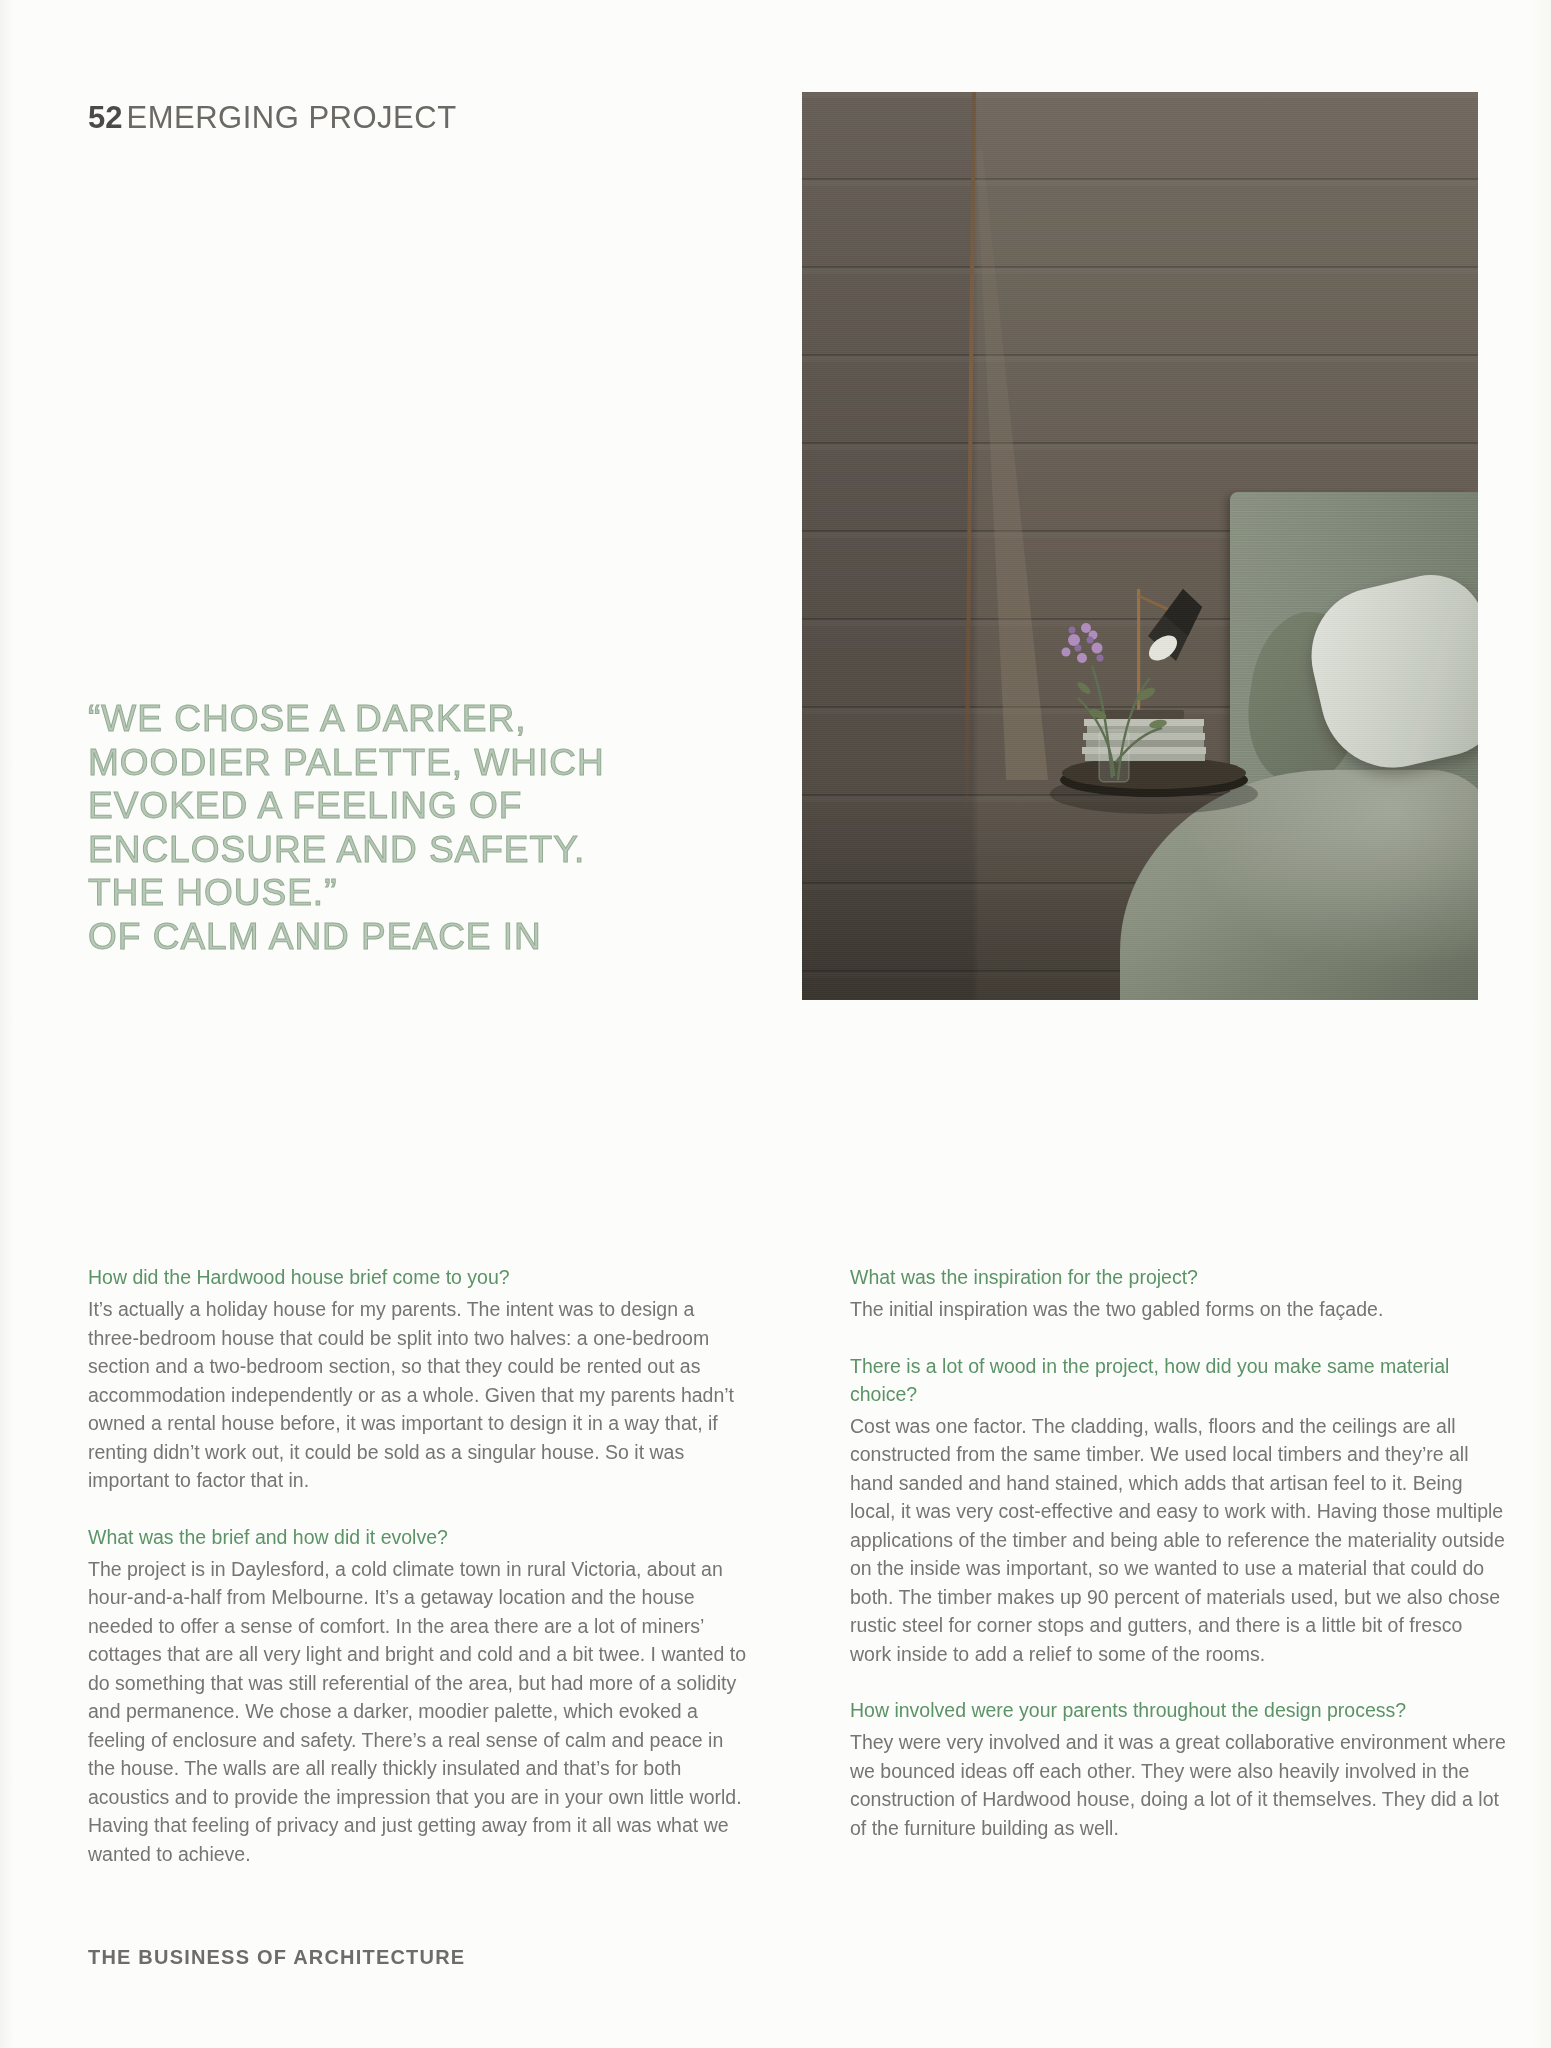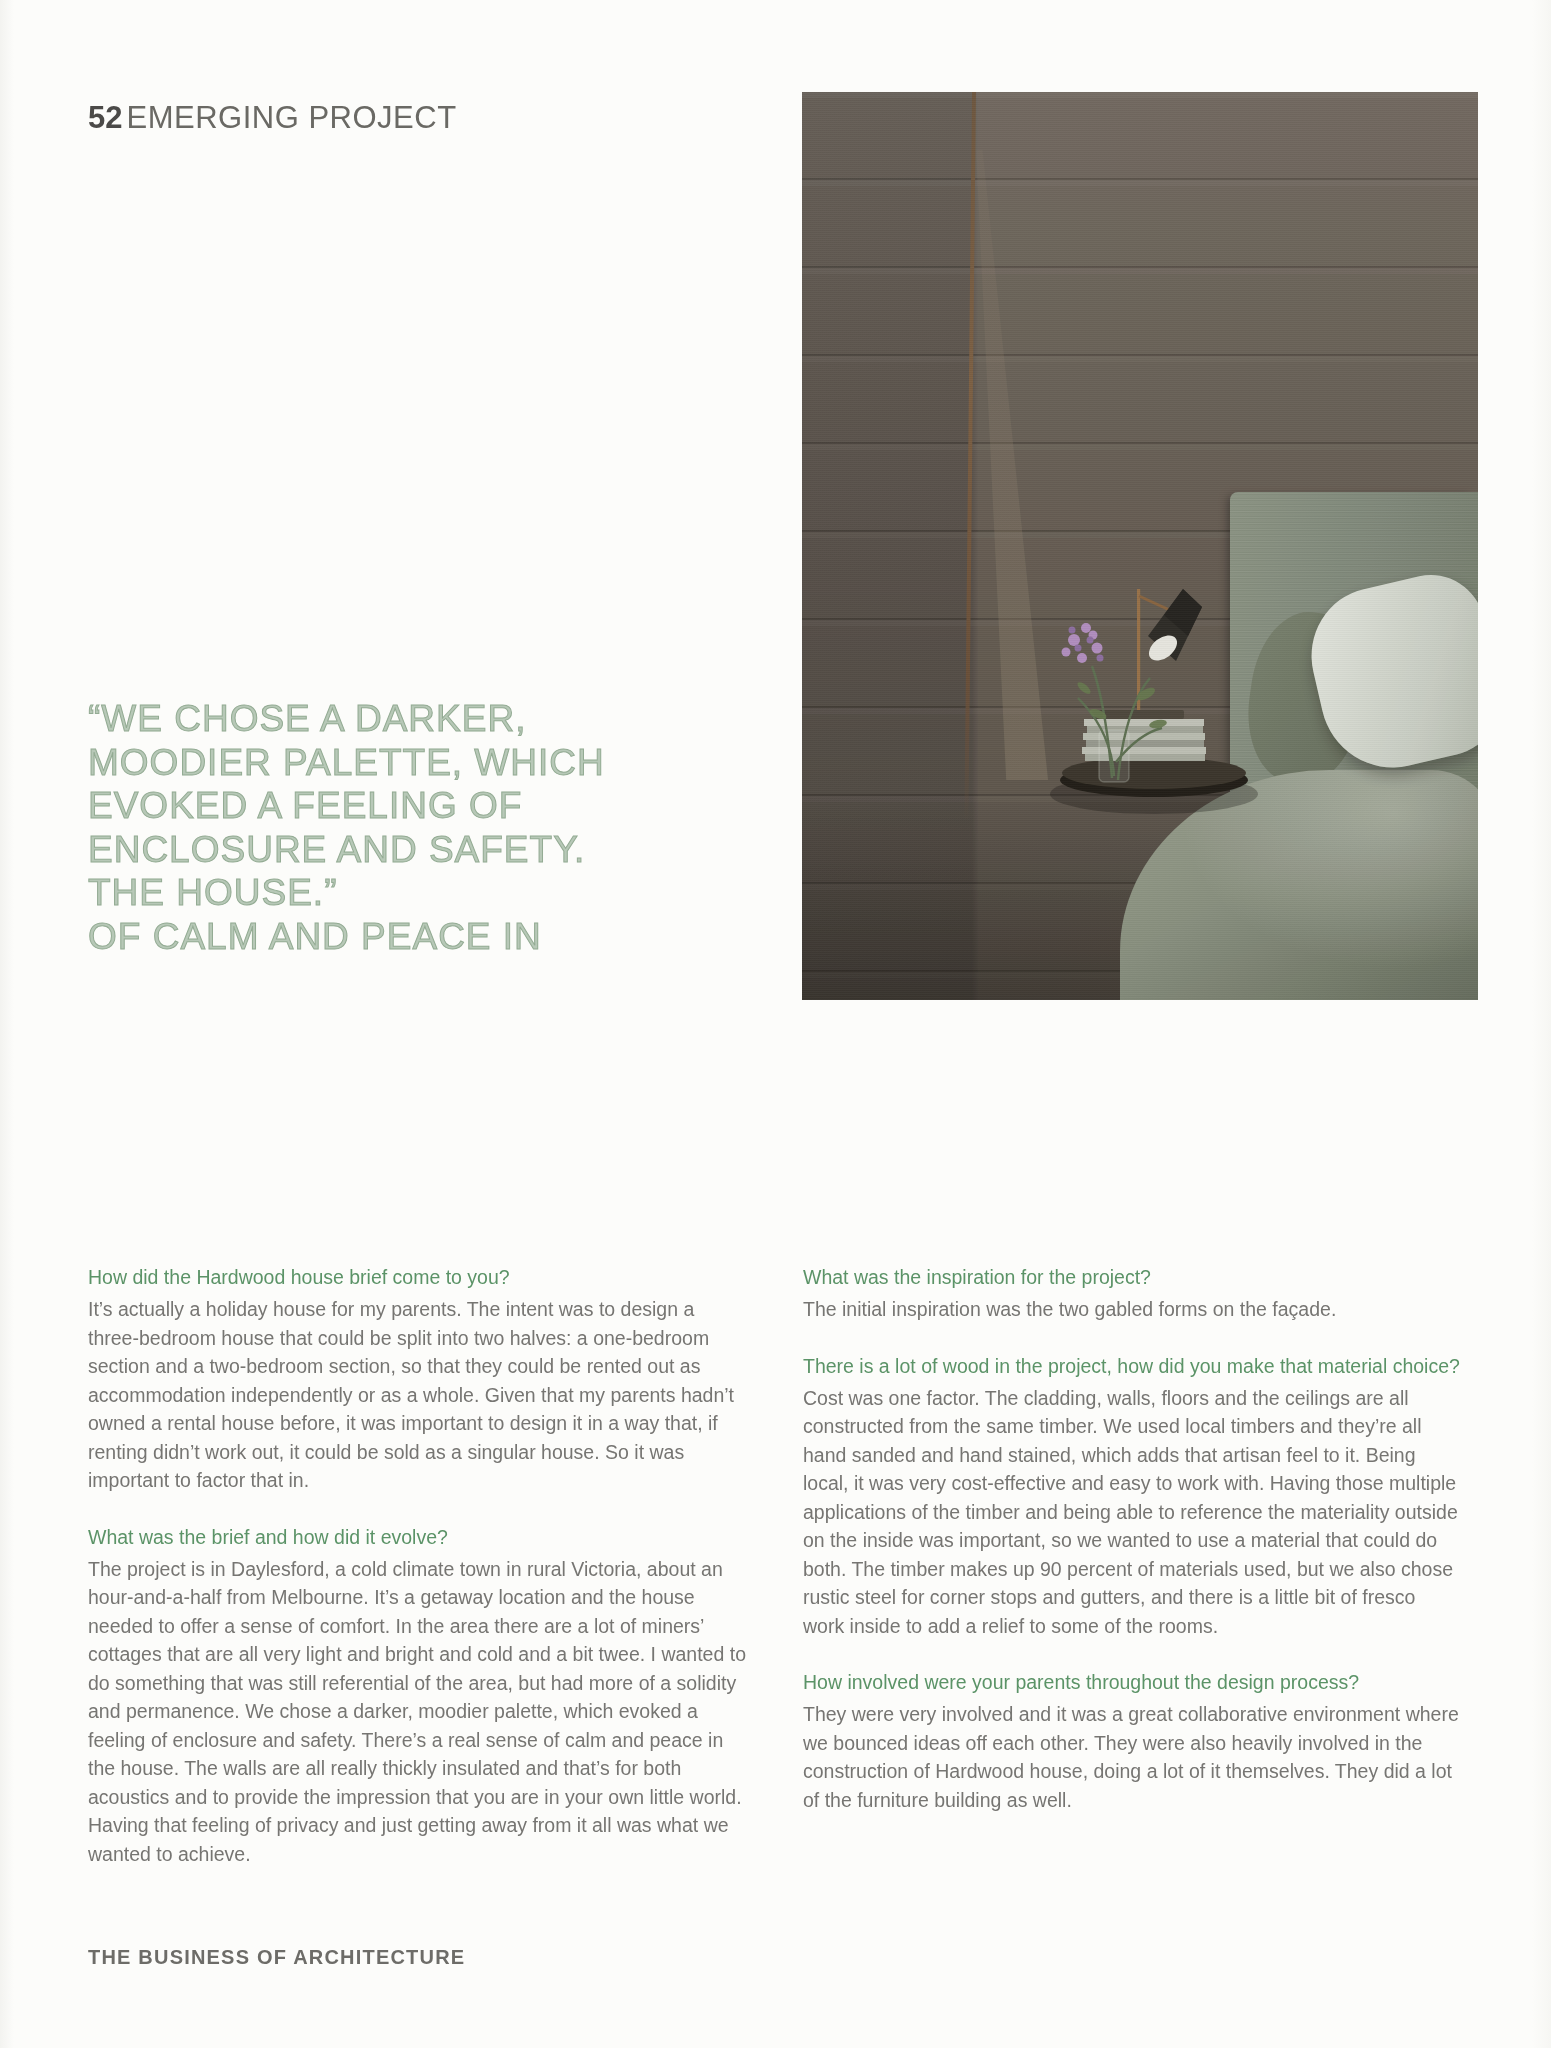--- a/index.html
+++ b/index.html
@@ -57,21 +57,21 @@
     box-shadow:0 8px 14px rgba(20,18,15,.30);}
   .photo-svg{left:0;top:0;width:676px;height:908px;}
   .grain{left:0;top:0;width:100%;height:100%;pointer-events:none;
     background:
       repeating-linear-gradient(0deg, rgba(255,255,255,.022) 0 1px, rgba(0,0,0,.022) 1px 2px),
       rgba(112,96,74,.04);}
 
   
   .col{position:absolute;top:1263px;width:658px;font-size:19.5px;line-height:28.5px;color:#767572;}
   .col-left{left:88px;}
-  .col-right{left:803px;}
+  .col-right{left:850px;}
   .qa-q{margin:0 0 4px 0;font-size:19.5px;line-height:28px;font-weight:normal;color:#5b9367;}
   .qa-a{margin:0 0 28px 0;}
 
   
   .footer{position:absolute;left:88px;top:1946px;font-size:20px;letter-spacing:1.2px;color:#6d6c68;font-weight:bold;}
 </style>
 </head>
 <body>
 
 <div class="page">
@@ -159,21 +159,21 @@
   <div class="col col-left">
     <p class="qa-q">How did the Hardwood house brief come to you?</p>
     <p class="qa-a">It’s actually a holiday house for my parents. The intent was to design a three-bedroom house that could be split into two halves: a one-bedroom section and a two-bedroom section, so that they could be rented out as accommodation independently or as a whole. Given that my parents hadn’t owned a rental house before, it was important to design it in a way that, if renting didn’t work out, it could be sold as a singular house. So it was important to factor that in.</p>
     <p class="qa-q">What was the brief and how did it evolve?</p>
     <p class="qa-a">The project is in Daylesford, a cold climate town in rural Victoria, about an hour-and-a-half from Melbourne. It’s a getaway location and the house needed to offer a sense of comfort. In the area there are a lot of miners’ cottages that are all very light and bright and cold and a bit twee. I wanted to do something that was still referential of the area, but had more of a solidity and permanence. We chose a darker, moodier palette, which evoked a feeling of enclosure and safety. There’s a real sense of calm and peace in the house. The walls are all really thickly insulated and that’s for both acoustics and to provide the impression that you are in your own little world. Having that feeling of privacy and just getting away from it all was what we wanted to achieve.</p>
   </div>
 
   <div class="col col-right">
     <p class="qa-q">What was the inspiration for the project?</p>
     <p class="qa-a">The initial inspiration was the two gabled forms on the façade.</p>
-    <p class="qa-q">There is a lot of wood in the project, how did you make that material choice?</p>
+    <p class="qa-q">There is a lot of wood in the project, how did you make same material choice?</p>
     <p class="qa-a">Cost was one factor. The cladding, walls, floors and the ceilings are all constructed from the same timber. We used local timbers and they’re all hand sanded and hand stained, which adds that artisan feel to it. Being local, it was very cost-effective and easy to work with. Having those multiple applications of the timber and being able to reference the materiality outside on the inside was important, so we wanted to use a material that could do both. The timber makes up 90 percent of materials used, but we also chose rustic steel for corner stops and gutters, and there is a little bit of fresco work inside to add a relief to some of the rooms.</p>
     <p class="qa-q">How involved were your parents throughout the design process?</p>
     <p class="qa-a">They were very involved and it was a great collaborative environment where we bounced ideas off each other. They were also heavily involved in the construction of Hardwood house, doing a lot of it themselves. They did a lot of the furniture building as well.</p>
   </div>
 
   <div class="footer">THE BUSINESS OF ARCHITECTURE</div>
 
 </div>
 
 </body></html>

